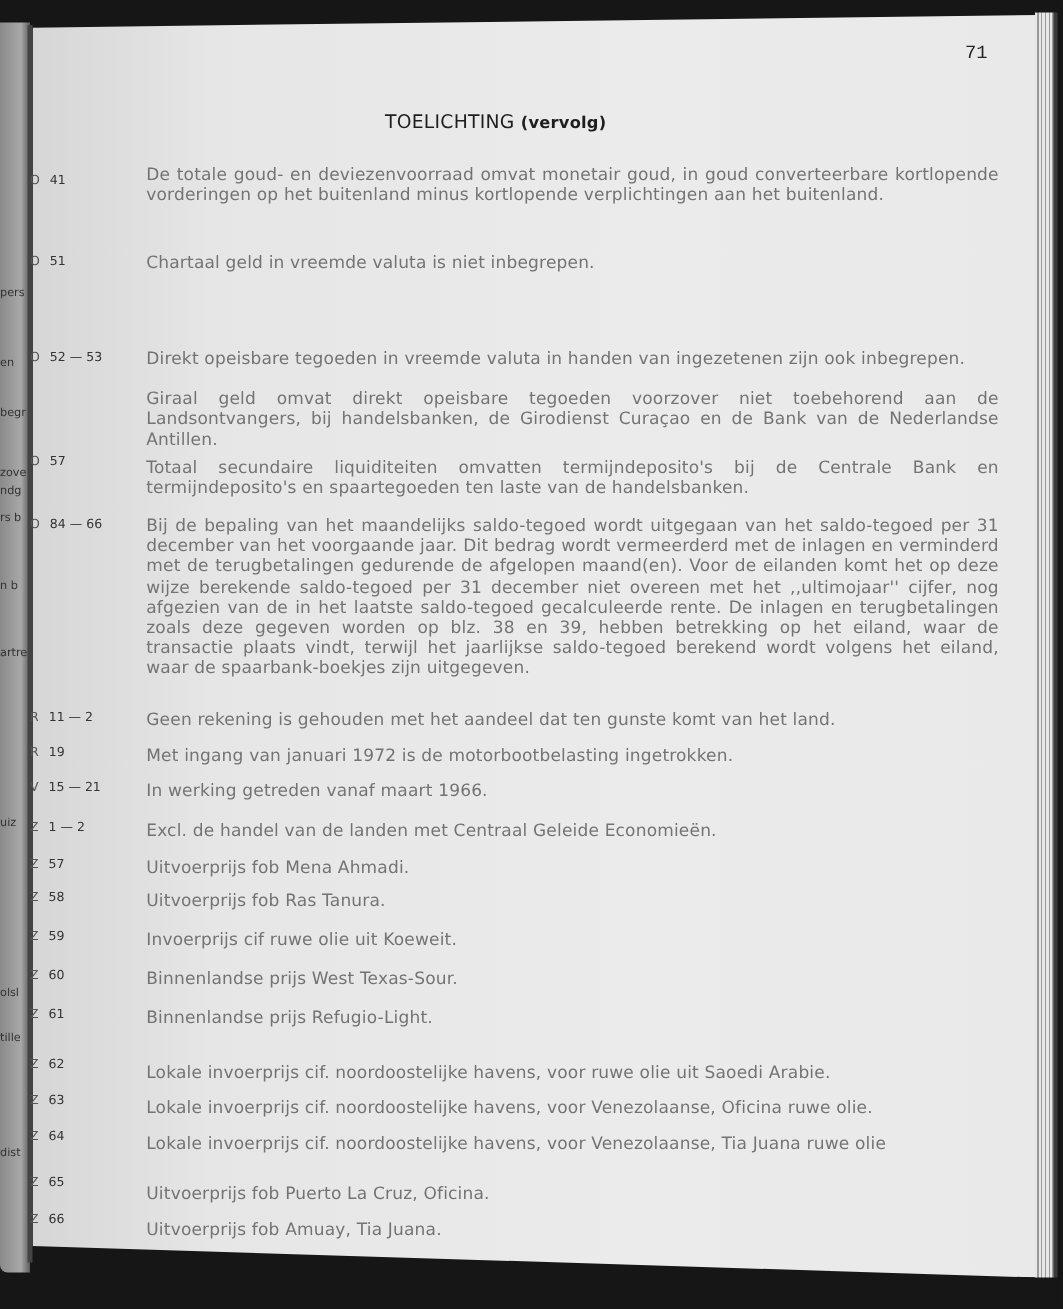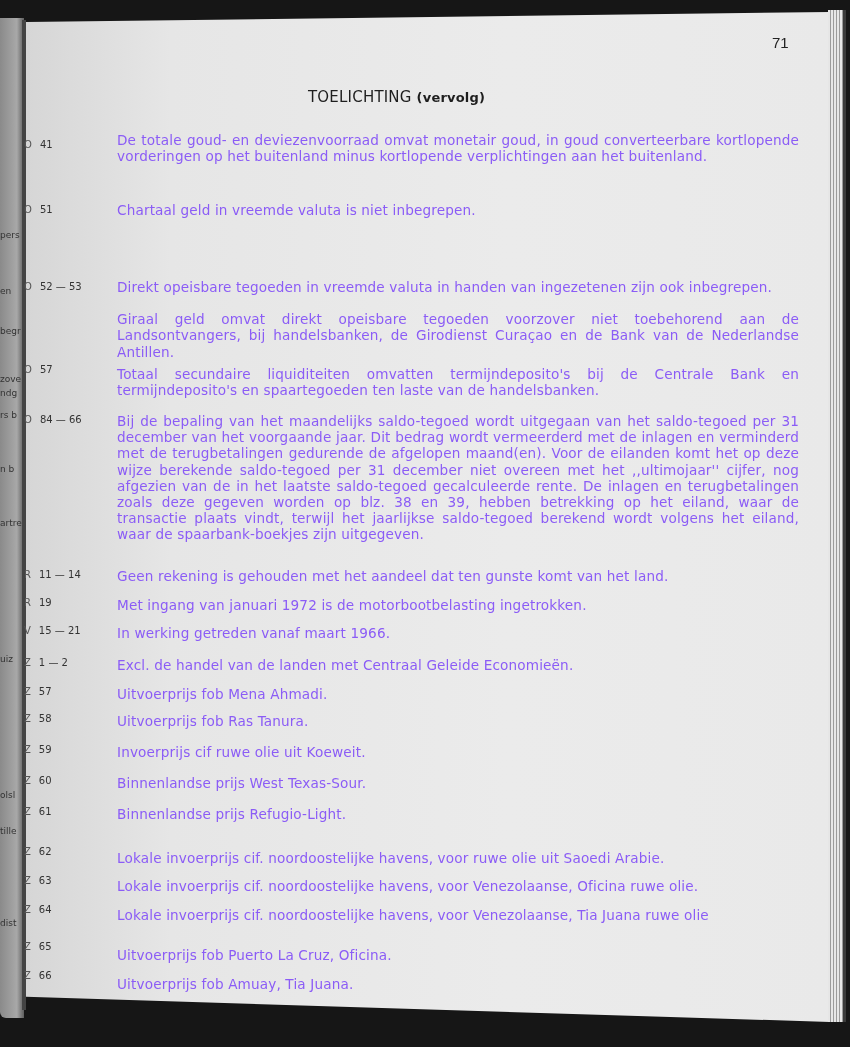--- a/index.html
+++ b/index.html
@@ -33,36 +33,36 @@
       border-top-left-radius: 30px 8px;
       clip-path: polygon(0 1%, 100% 0, 100% 100%, 0 97.5%);
     }
     .page-edges {
       position: absolute; left: 828px; top: 10px; width: 18px; height: 1012px;
       background: repeating-linear-gradient(to right, #e6e6e6 0px, #e6e6e6 2px, #9a9a9a 2px, #9a9a9a 3px);
       border-right: 3px solid #3a3a3a;
     }
     .page-number {
       position: absolute; left: 772px; top: 34px; font-size: 15px;
-      font-family: Liberation Sans, sans-serif; color: #222;
+      font-family: Liberation Mono, monospace; color: #222;
     }
     .title {
       position: absolute; left: 308px; top: 88px; font-size: 15px; color: #1e1e1e;
       letter-spacing: 0.2px;
     }
     .title .sub { font-size: 13px; font-weight: bold; }
     .notes { position: absolute; left: 0; top: 0; width: 850px; }
     .note { position: absolute; left: 0; width: 850px; }
     .ref {
       position: absolute; left: 24px; font-size: 10px; color: #333; white-space: pre;
     }
     .ref .tbl { color: #555; margin-right: 8px; }
     .body {
       position: absolute; left: 117px; width: 682px;
-      font-size: 13.6px; line-height: 16.2px; color: #8b5cf6;
+      font-size: 13.6px; line-height: 16.2px; color: #737373;
       text-align: justify; letter-spacing: 0.15px;
     }
     .body p + p { margin-top: 16px; }
   </style>
 </head>
 <body>
 
 <div class="scan">
   <div class="left-page">
     <span class="frag" style="top:212px">pers</span>
@@ -120,21 +120,21 @@
     </div>
 
     <div class="note" style="top:413px">
       <div class="ref" style="top:1px"><span class="tbl">O</span><span>84 — 66</span></div>
       <div class="body" style="top:0">
           <p>Bij de bepaling van het maandelijks saldo-tegoed wordt uitgegaan van het saldo-tegoed per 31 december van het voorgaande jaar. Dit bedrag wordt vermeerderd met de inlagen en verminderd met de terugbetalingen gedurende de afgelopen maand(en). Voor de eilanden komt het op deze wijze berekende saldo-tegoed per 31 december niet overeen met het ,,ultimojaar'' cijfer, nog afgezien van de in het laatste saldo-tegoed gecalculeerde rente. De inlagen en terugbetalingen zoals deze gegeven worden op blz. 38 en 39, hebben betrekking op het eiland, waar de transactie plaats vindt, terwijl het jaarlijkse saldo-tegoed berekend wordt volgens het eiland, waar de spaarbank-boekjes zijn uitgegeven.</p>
         </div>
     </div>
 
     <div class="note" style="top:568px">
-      <div class="ref" style="top:1px"><span class="tbl">R</span><span>11 — 14</span></div>
+      <div class="ref" style="top:1px"><span class="tbl">R</span><span>11 — 2</span></div>
       <div class="body" style="top:0">
           <p>Geen rekening is gehouden met het aandeel dat ten gunste komt van het land.</p>
         </div>
     </div>
 
     <div class="note" style="top:597px">
       <div class="ref" style="top:0"><span class="tbl">R</span><span>19</span></div>
       <div class="body" style="top:0">
           <p>Met ingang van januari 1972 is de motorbootbelasting ingetrokken.</p>
         </div>

